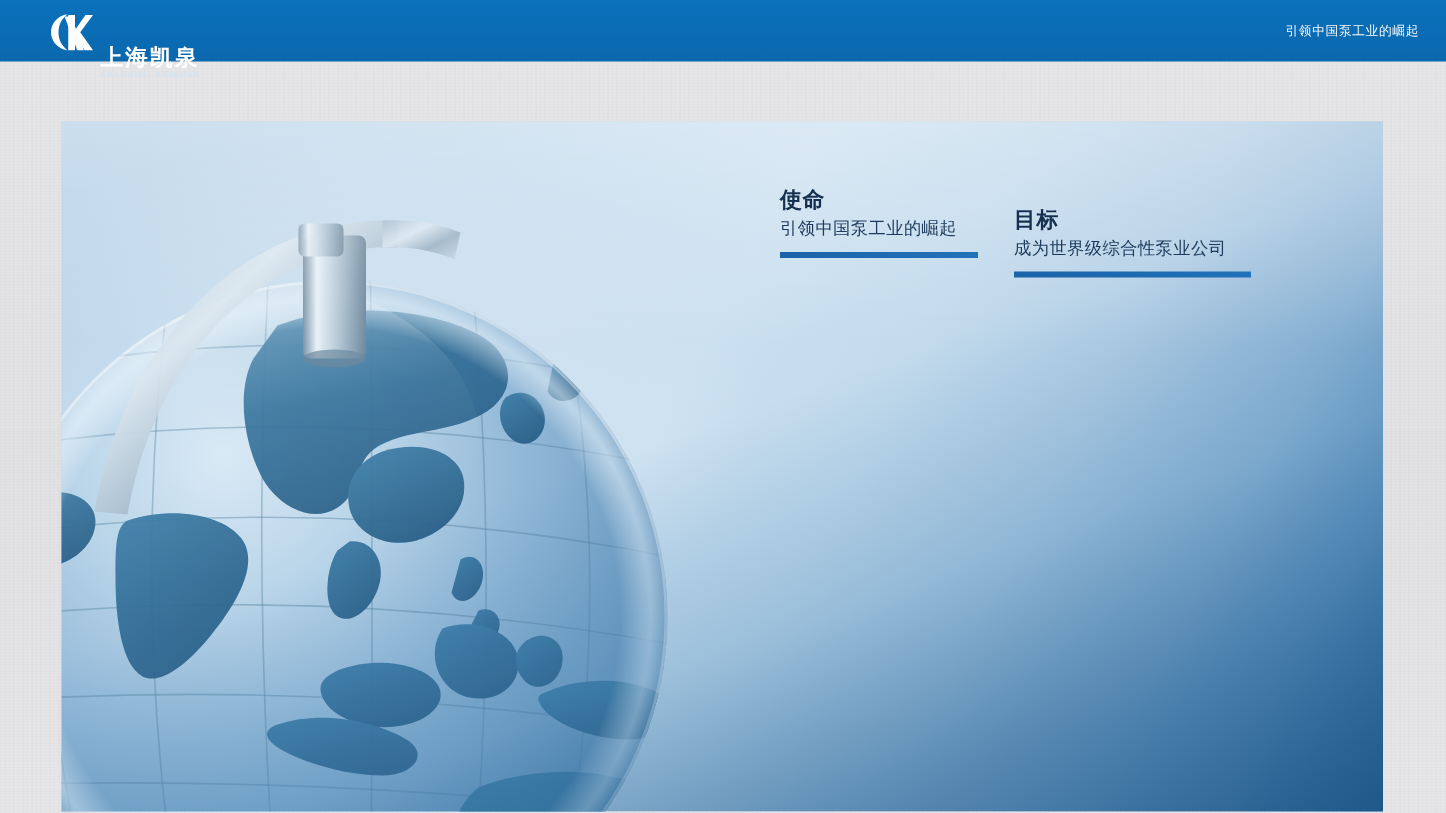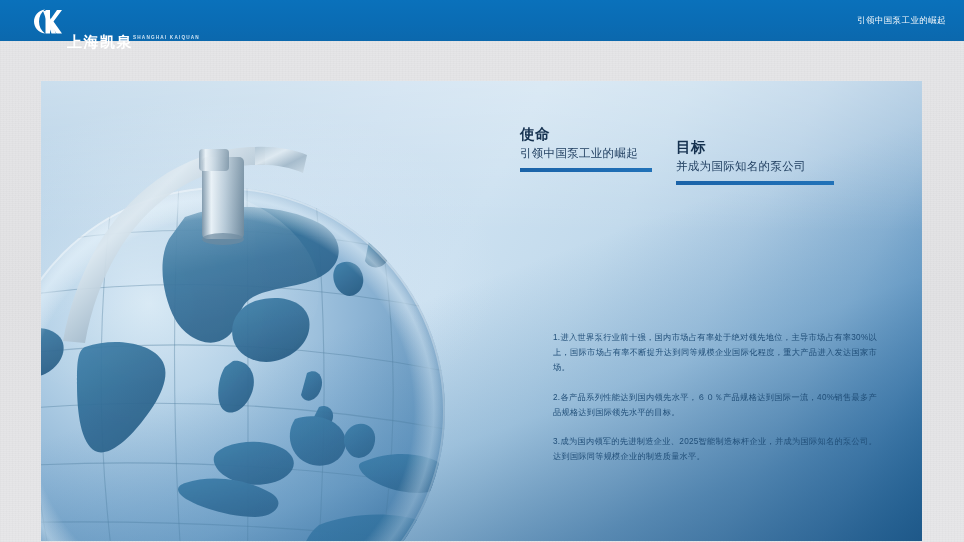--- a/index.html
+++ b/index.html
@@ -44,21 +44,21 @@
     height: 30px;
   }
   #brand-mark {
     width: 29px;
     height: 27px;
     display: block;
   }
   #brand-text {
     margin-left: 5px;
     display: flex;
-    flex-direction: row;
+    flex-direction: column;
     justify-content: center;
     line-height: 1;
     margin-top: 41px;
   }
   #brand-cn {
     color: #ffffff;
     font-size: 15px;
     font-weight: bold;
     letter-spacing: 1.5px;
     white-space: nowrap;
@@ -367,26 +367,21 @@
       <div id="headings">
 
         <div class="heading-block mission">
           <div class="heading-title">使命</div>
           <div class="heading-sub">引领中国泵工业的崛起</div>
           <div class="heading-rule"></div>
         </div>
 
         <div class="heading-block goal">
           <div class="heading-title">目标</div>
-          <div class="heading-sub">并成为国际知名的泵公司</div>
+          <div class="heading-sub">成为世界级综合性泵业公司</div>
           <div class="heading-rule"></div>
         </div>
       </div>
 
-      <div id="paragraphs">
-        <p class="para">1.进入世界泵行业前十强，国内市场占有率处于绝对领先地位，主导市场占有率30%以上，国际市场占有率不断提升达到同等规模企业国际化程度，重大产品进入发达国家市场。</p>
-        <p class="para">2.各产品系列性能达到国内领先水平，６０％产品规格达到国际一流，40%销售最多产品规格达到国际领先水平的目标。</p>
-        <p class="para">3.成为国内领军的先进制造企业、2025智能制造标杆企业，并成为国际知名的泵公司。达到国际同等规模企业的制造质量水平。</p>
-      </div>
 
     </div>
   </div>
 </div>
 
 </body></html>

